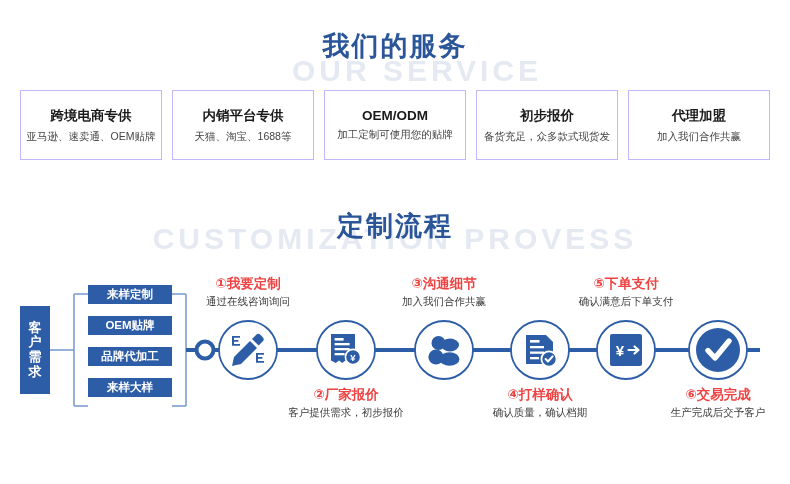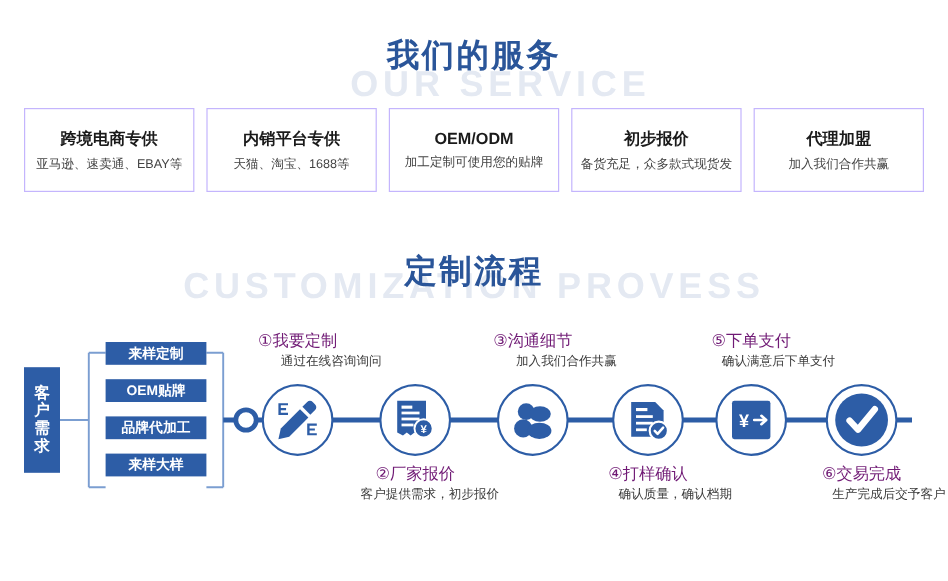--- a/index.html
+++ b/index.html
@@ -68,40 +68,40 @@
     font-size: 11.5px; font-weight: bold; white-space: nowrap;
   }
   .subbox.s0 { top: 23px; }
   .subbox.s1 { top: 54px; }
   .subbox.s2 { top: 85px; }
   .subbox.s3 { top: 116px; }
 
   
   .step-label { position: absolute; text-align: center; white-space: nowrap; }
   .step-label .t {
-    font-size: 13.5px; font-weight: normal; color: #701a75; line-height: 1.25;
+    font-size: 13.5px; font-weight: bold; color: #ef4444; line-height: 1.25;
   }
   .step-label .d {
-    font-size: 10.5px; color: #3b3b3b; line-height: 1.3; margin-top: 2px; text-align: right;
+    font-size: 10.5px; color: #3b3b3b; line-height: 1.3; margin-top: 2px;
   }
 </style>
 </head>
 <body>
 
 <div class="page">
 
   <div class="heading" id="svc-heading">
     <div class="watermark">OUR SERVICE</div>
     <div class="zh">我们的服务</div>
   </div>
 
   <div class="svc-row">
     <div class="svc-card">
       <div class="svc-title">跨境电商专供</div>
-      <div class="svc-sub">亚马逊、速卖通、EBAY等</div>
+      <div class="svc-sub">亚马逊、速卖通、OEM贴牌</div>
     </div>
     <div class="svc-card">
       <div class="svc-title">内销平台专供</div>
       <div class="svc-sub">天猫、淘宝、1688等</div>
     </div>
     <div class="svc-card">
       <div class="svc-title">OEM/ODM</div>
       <div class="svc-sub">加工定制可使用您的贴牌</div>
     </div>
     <div class="svc-card">

